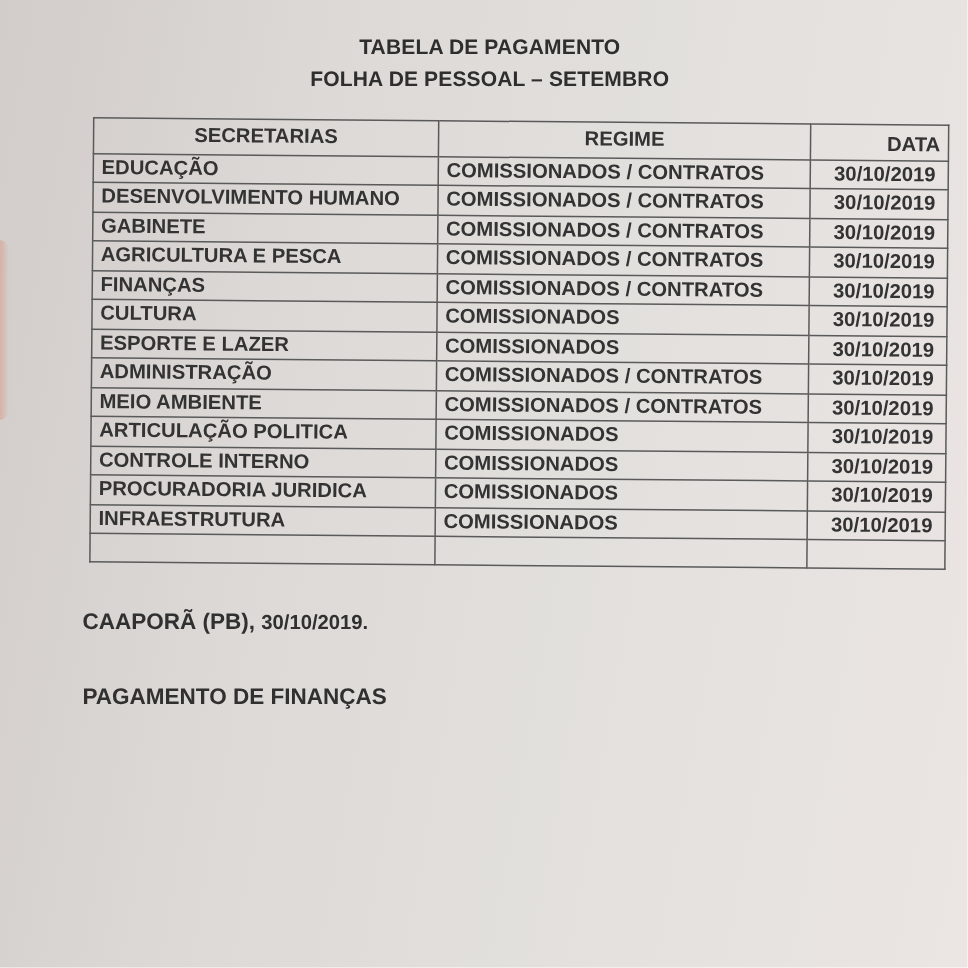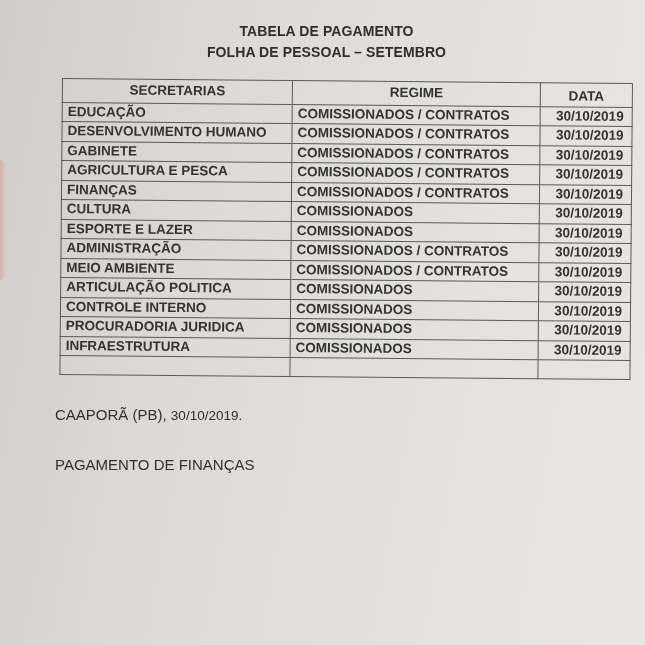--- a/index.html
+++ b/index.html
@@ -59,30 +59,30 @@
       font-size: 13.5px;
       font-weight: bold;
       white-space: nowrap;
       overflow: hidden;
       color: #333;
     }
     th {
       text-align: center;
       font-size: 13.5px;
     }
-    th.col-data { padding-top: 4px; line-height: 16px; }
+    th.col-data { padding-top: 4px; line-height: 16px; text-align: right; }
     td.col-data { text-align: right; padding-right: 8px; font-weight: bold; }
     col.c1 { width: 230px; }
     col.c2 { width: 248px; }
     col.c3 { width: 92px; }
     tr.empty td { height: 18px; }
 
     .footer-line {
       position: absolute;
-      font-weight: normal;
+      font-weight: bold;
       font-size: 15px;
       color: #303030;
     }
     .footer-line.city { left: 55px; top: 406px; }
     .footer-line.city .date { font-size: 13.5px; }
     .footer-line.dept { left: 55px; top: 456px; }
   </style>
 </head>
 <body>
 

